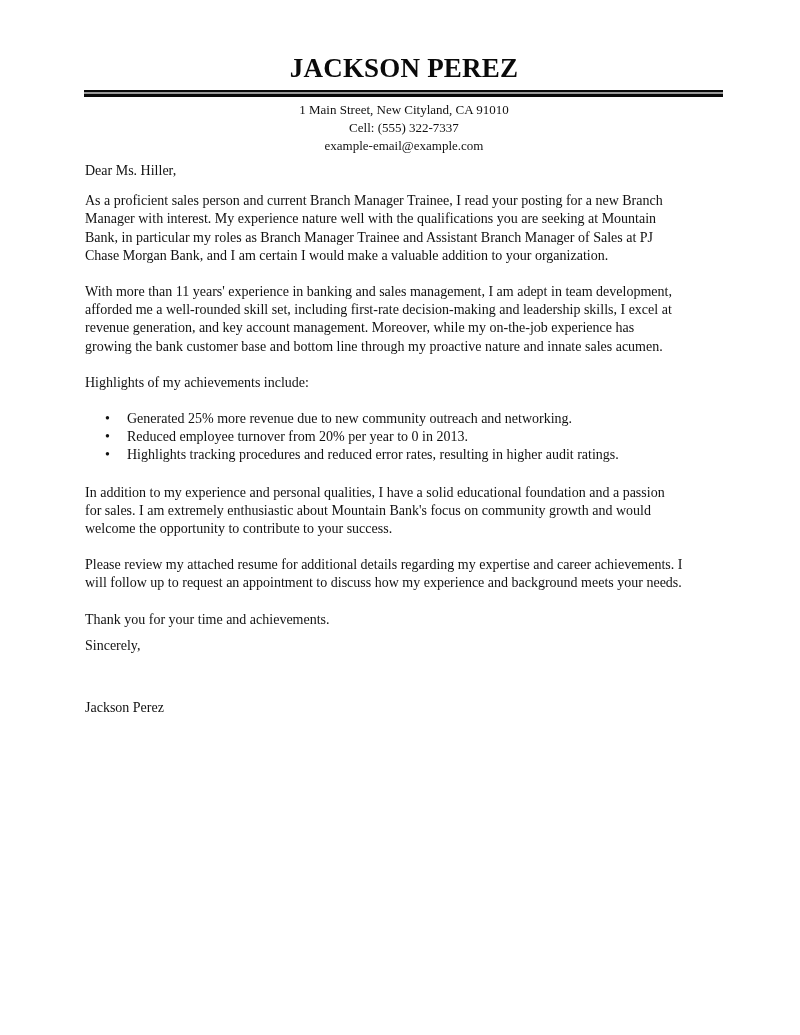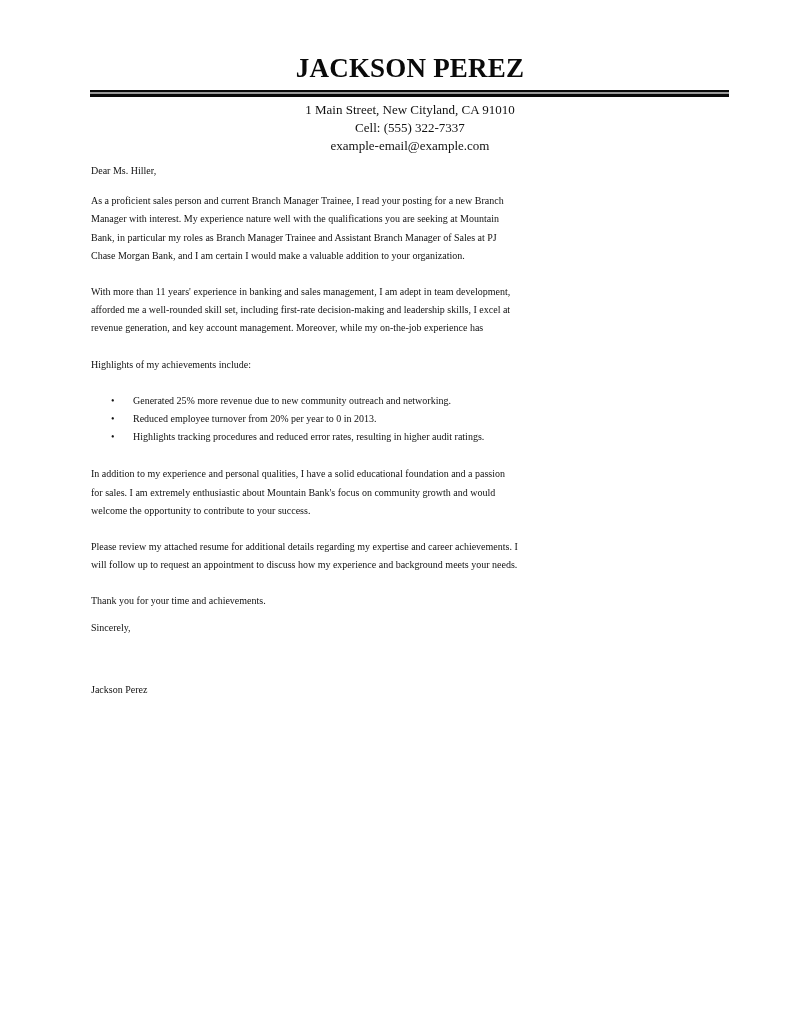--- a/index.html
+++ b/index.html
@@ -10,21 +10,21 @@
     body {
       width: 800px;
       height: 1035px;
       position: relative;
       overflow: hidden;
       font-family: "Liberation Serif", "DejaVu Serif", serif;
       color: #111111;
     }
     .page {
       position: absolute;
-      left: 10px; top: 0;
+      left: 4px; top: 0;
       width: 732px;
       height: 1035px;
     }
     .name {
       position: absolute;
       left: 0;
       width: 800px;
       top: 52px;
       text-align: center;
       font-size: 27px;
@@ -56,21 +56,21 @@
       text-align: center;
       font-size: 13px;
       line-height: 18px;
     }
     .contact div { white-space: nowrap; }
     .body-text {
       position: absolute;
       left: 81px;
       top: 162px;
       width: 660px;
-      font-size: 10px;
+      font-size: 14px;
       line-height: 18.2px;
     }
     .body-text p {
       margin: 0;
       white-space: nowrap;
     }
     .greeting { margin-bottom: 12px !important; }
     .para { margin-bottom: 18px !important; }
     .highlights-intro { margin-bottom: 18px !important; }
     ul.achievements {
@@ -116,20 +116,21 @@
       <p>As a proficient sales person and current Branch Manager Trainee, I read your posting for a new Branch</p>
       <p>Manager with interest. My experience nature well with the qualifications you are seeking at Mountain</p>
       <p>Bank, in particular my roles as Branch Manager Trainee and Assistant Branch Manager of Sales at PJ</p>
       <p>Chase Morgan Bank, and I am certain I would make a valuable addition to your organization.</p>
     </div>
 
     <div class="para">
       <p>With more than 11 years' experience in banking and sales management, I am adept in team development,</p>
       <p>afforded me a well-rounded skill set, including first-rate decision-making and leadership skills, I excel at</p>
       <p>revenue generation, and key account management. Moreover, while my on-the-job experience has</p>
+      <p>growing the bank customer base and bottom line through my proactive nature and innate sales acumen.</p>
     </div>
 
     <p class="highlights-intro">Highlights of my achievements include:</p>
 
     <ul class="achievements">
       <li>
         <span class="bullet">•</span>
         <span>Generated 25% more revenue due to new community outreach and networking.</span>
       </li>
       <li>

